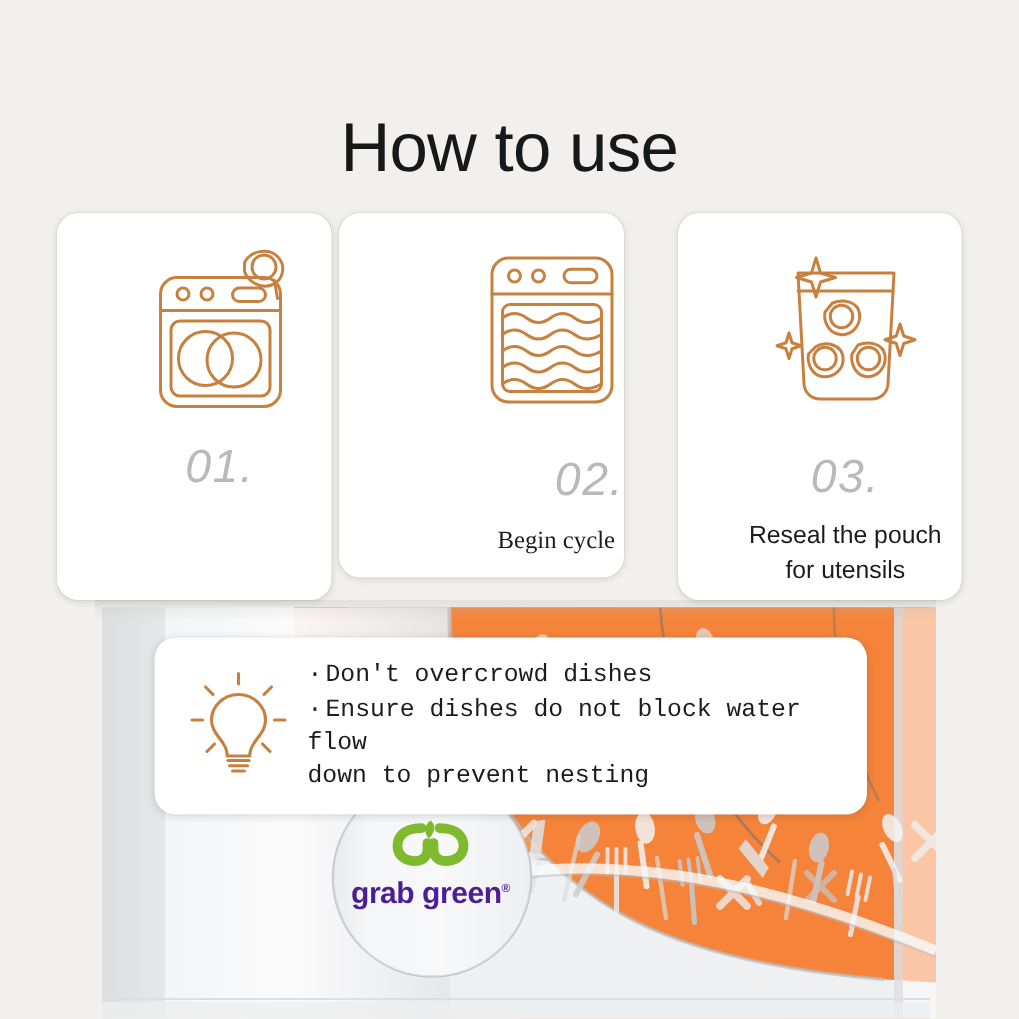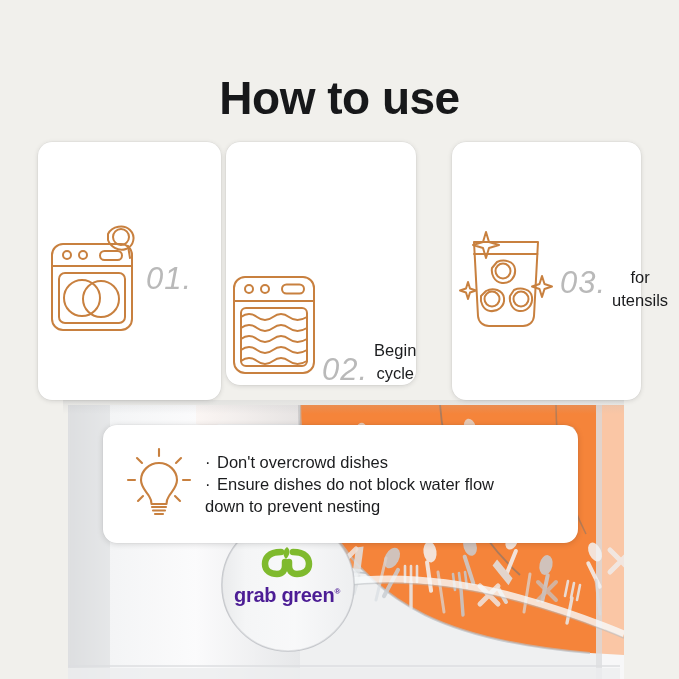--- a/index.html
+++ b/index.html
@@ -26,36 +26,38 @@
   }
 
   
   #page-title {
     position: absolute;
     left: 0;
     top: 40px;
     width: 679px;
     text-align: center;
     font-size: 46px;
-    font-weight: 700;
+    font-weight: 400;
     letter-spacing: -0.5px;
     color: #17181a;
     z-index: 5;
   }
 
   
   .step-card {
     position: absolute;
     background: #ffffff;
     border-radius: 14px;
     box-shadow: 0 1px 5px rgba(0,0,0,0.13), 0 0 0 0.5px rgba(0,0,0,0.05);
     z-index: 6;
     box-sizing: border-box;
     display: flex;
+    flex-direction: column;
     align-items: center;
+    padding-left: 34px;
   }
   #step-card-1 { left: 38px;  top: 142px; width: 183px; height: 258px; }
   #step-card-2 { left: 226px; top: 142px; width: 190px; height: 243px; align-items: flex-end; }
   #step-card-3 { left: 452px; top: 142px; width: 189px; height: 258px; }
 
   .step-icon {
     margin-top: 14px;
     height: 125px;
     display: flex;
     align-items: center;
@@ -78,21 +80,21 @@
 
   .step-label {
     margin-top: 12px;
     font-size: 16.5px;
     line-height: 1.38;
     color: #1b1c1e;
     text-align: center;
     font-weight: 400;
     padding: 0 6px;
   }
-  #step-card-2 .step-label { margin-top: 14px; }
+  #step-card-2 .step-label { margin-top: 14px; font-family: Liberation Serif, serif; }
   #step-card-3 .step-label { margin-top: 13px; }
 
   
   #tips-card {
     position: absolute;
     left: 103px;
     top: 425px;
     width: 475px;
     height: 118px;
     background: #ffffff;
@@ -113,21 +115,21 @@
   }
   #tips-list {
     flex: 1;
     margin: 0;
     padding: 0 14px 0 0;
     list-style: none;
     font-size: 16.5px;
     line-height: 1.35;
     color: #1b1c1e;
   }
-  #tips-list li { white-space: normal; }
+  #tips-list li { white-space: normal; font-family: Liberation Mono, monospace; }
   #tips-list li::before {
     content: "\00B7";
     display: inline-block;
     width: 12px;
     color: #1b1c1e;
   }
   #tips-list li.wrap-line::before { content: ""; width: 0; }
 
   
   #brand-logo {
@@ -386,21 +388,21 @@
         <circle cx="69" cy="75" r="7.5"></circle>
 
         <path d="M34 8 L37 18 L47 21 L37 24 L34 34 L31 24 L21 21 L31 18 Z"></path>
         <path d="M90 52 L92.5 60 L100 62.5 L92.5 65 L90 73 L87.5 65 L80 62.5 L87.5 60 Z"></path>
         <path d="M16 58 L18 64.5 L24 66.5 L18 68.5 L16 75 L14 68.5 L8 66.5 L14 64.5 Z"></path>
       </g>
     </svg>
   </div>
   <div class="step-number">03.</div>
   <div class="step-label">
-    <br>
+    <span>Reseal the pouch</span><br>
     <span>for utensils</span>
   </div>
 </div>
 
 <div id="tips-card">
   <div id="tips-bulb-icon">
     <svg width="66" height="74" viewBox="0 0 66 74">
       <g fill="none" stroke="#c8803f" stroke-width="2.1" stroke-linecap="round" stroke-linejoin="round">
 
         <path d="M33 16 C23 16 15 24 15 33 C15 40 20 44 23 49 C25 52 25.5 55 25.5 57 L40.5 57 C40.5 55 41 52 43 49 C46 44 51 40 51 33 C51 24 43 16 33 16 Z"></path>

